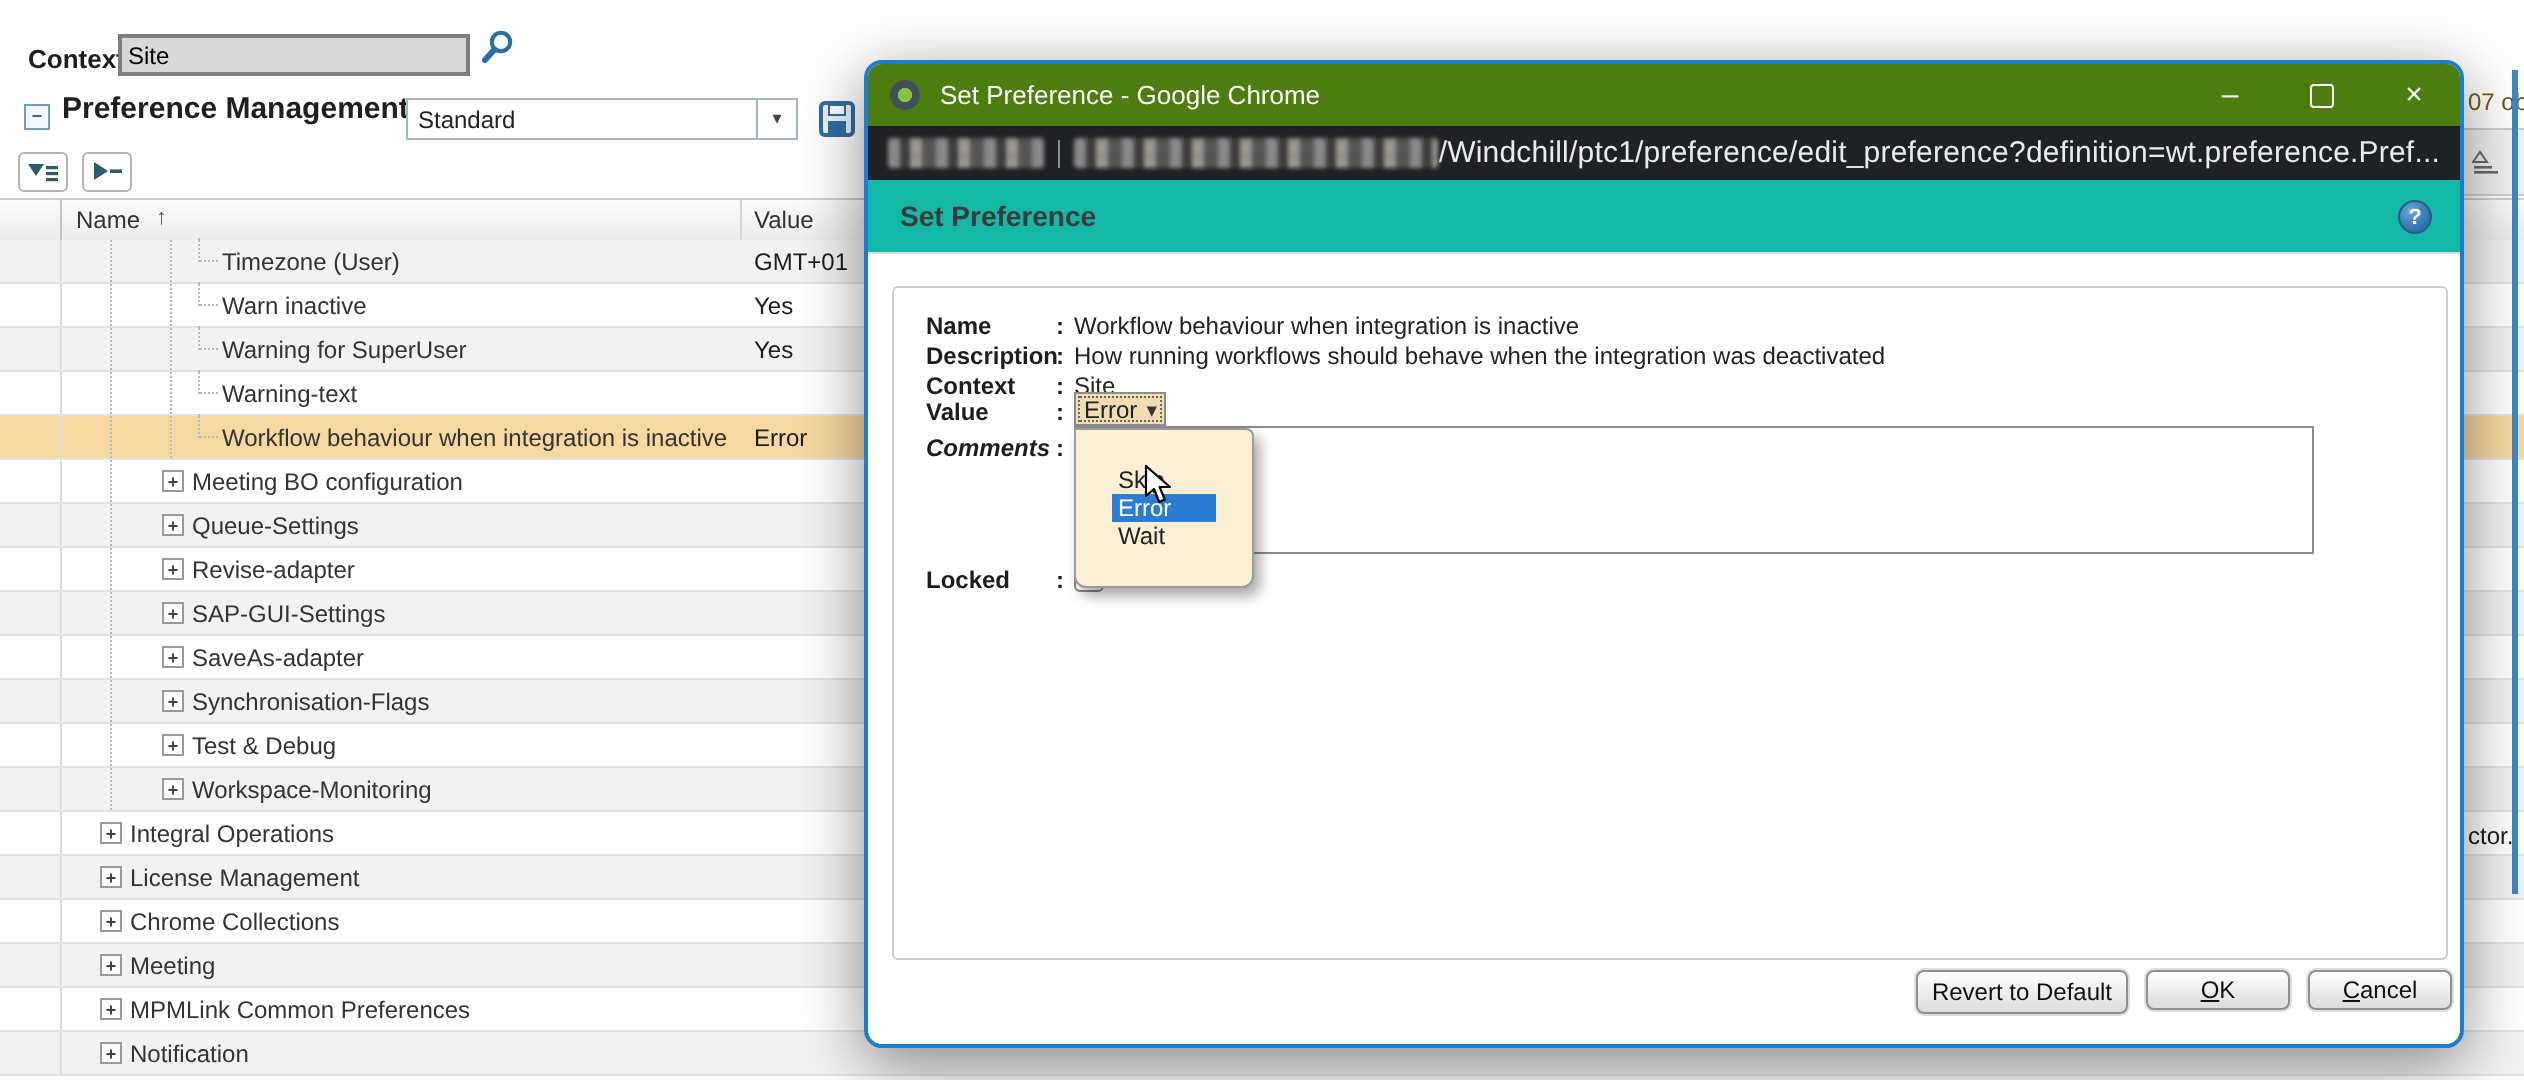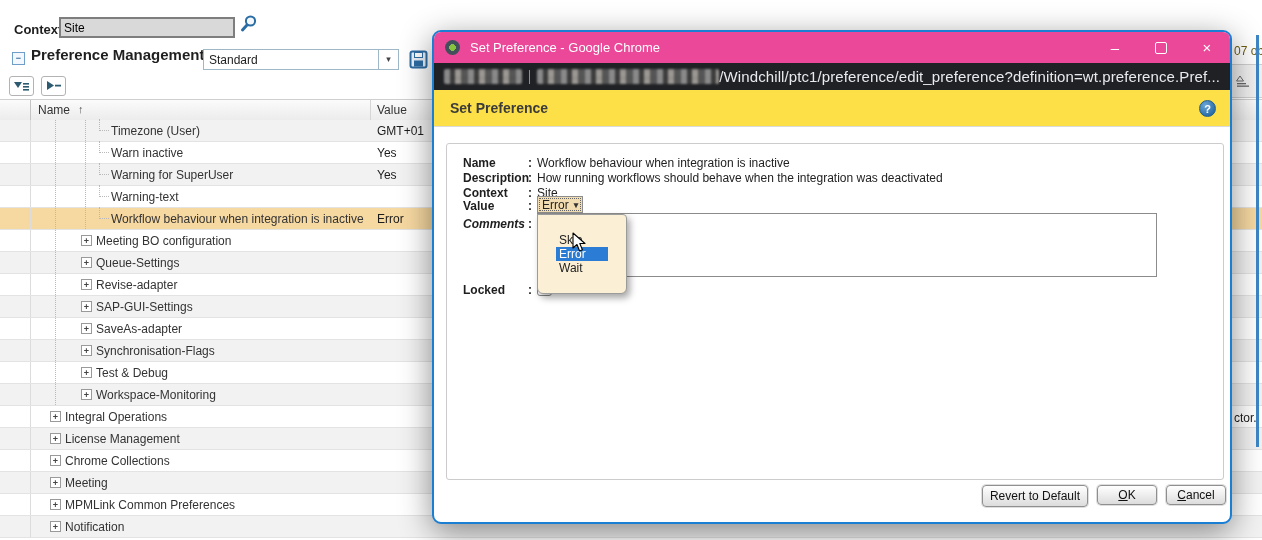--- a/index.html
+++ b/index.html
@@ -47,38 +47,38 @@
   
   .count-frag{position:absolute;left:1234px;top:44px;font-size:12px;color:#6d5c13;white-space:nowrap;}
   .frag-band{position:absolute;left:1232px;top:64px;width:30px;height:34px;background:#f1f1f1;
              border-top:1px solid #cfcfcf;border-bottom:1px solid #cfcfcf;box-sizing:border-box;}
   .value-frag{position:absolute;left:1234px;top:411px;font-size:12px;color:#1c1c1c;}
   .blue-edge{position:absolute;left:1256px;top:35px;width:3px;height:412px;background:#3d86c6;}
 
   
   .dialog{position:absolute;left:432px;top:30px;width:800px;height:494px;border-radius:9px;background:#fff;
           box-shadow:0 8px 32px rgba(0,0,0,.45);border:2px solid #1a7ed3;box-sizing:border-box;overflow:hidden;}
-  .titlebar{height:31px;background:#ec4899;display:flex;align-items:center;color:#fff;}
+  .titlebar{height:31px;background:#4d7c0f;display:flex;align-items:center;color:#fff;}
   .favicon{margin-left:11px;width:15px;height:15px;border-radius:50%;
            background:radial-gradient(circle at 50% 50%, #86c440 0 3.5px, #41505a 3.6px);}
   .title-text{margin-left:10px;font-size:13px;}
   .win-controls{margin-left:auto;display:flex;height:100%;}
   .win-btn{width:46px;height:100%;display:flex;align-items:center;justify-content:center;color:#fff;font-size:15px;}
   .max-glyph{width:10px;height:10px;border:1.5px solid #fff;border-radius:2px;display:block;}
   .urlbar{height:27px;background:#202124;display:flex;align-items:center;padding:0 10px;overflow:hidden;}
   .blurblock{height:15px;border-radius:2px;filter:blur(1px);
      background-color:#4a4a4a;
      background-image:repeating-linear-gradient(90deg, rgba(140,140,140,.95) 0 6px, rgba(60,60,60,.95) 6px 11px,
         rgba(165,160,155,.85) 11px 17px, rgba(85,85,85,.95) 17px 24px),
         repeating-linear-gradient(0deg, rgba(255,255,255,.18) 0 4px, rgba(0,0,0,.28) 4px 8px);}
   .b1{width:88px;}
   .b2{width:206px;}
   .url-div{width:1px;height:14px;background:#8b8f94;margin:0 7px;}
   .url-text{color:#e8eaed;font-size:15px;white-space:nowrap;letter-spacing:.1px;}
-  .dlg-head{height:36px;background:#fde047;border-bottom:1px solid #dadada;display:flex;align-items:center;justify-content:flex-end;}
+  .dlg-head{height:36px;background:#14b8a6;border-bottom:1px solid #dadada;display:flex;align-items:center;justify-content:flex-end;}
   .dlg-head-title{margin-left:16px;font-size:14px;font-weight:bold;color:#3b3b3b;}
   .help-icon{margin-left:auto;margin-right:14px;width:17px;height:17px;border-radius:50%;
              background:radial-gradient(circle at 35% 30%, #6aa6d8, #2b6ea8 72%);color:#fff;
              font:bold 11px/17px "Liberation Sans",sans-serif;text-align:center;border:1px solid #245d8d;
              box-sizing:border-box;}
   .content-box{position:absolute;left:12px;top:111px;width:776px;height:335px;border:1px solid #cccccc;
                border-radius:3px;background:#fff;}
   .flabel{position:absolute;left:16px;font-size:12px;font-weight:bold;color:#1e1e1e;white-space:nowrap;}
   .fcolon{position:absolute;left:81px;font-size:12px;font-weight:bold;color:#1e1e1e;}
   .fval{position:absolute;left:90px;font-size:12px;color:#222;white-space:nowrap;}
@@ -92,21 +92,21 @@
             border-radius:0 4px 6px 6px;box-shadow:3px 4px 7px rgba(0,0,0,.35);padding:18px;z-index:5;}
   .opt{font-size:12px;color:#222;padding:0 3px;height:14px;line-height:14px;}
   .opt-sel{background:#2a7cd4;color:#fff;}
   .cursor-svg{position:absolute;left:125px;top:88px;z-index:9;}
   .locked-box{position:absolute;left:90px;top:137px;width:13px;height:13px;border:1px solid #878787;
               border-radius:3px;background:#fff;}
   .btn-row{position:absolute;right:4px;bottom:15px;display:flex;gap:9px;}
   .dbtn{height:20px;border:1px solid #8f8f8f;border-radius:4px;
         background:linear-gradient(#ffffff,#ececec 55%,#dcdcdc);font-size:12px;color:#111;
         display:flex;align-items:center;justify-content:center;padding:0 7px;box-shadow:0 0 0 1px #dedede;}
-  .dbtn.wide{width:60px;box-sizing:border-box;}
+  .dbtn.wide{width:72px;box-sizing:border-box;}
   .ul{display:inline-block;}
   .ul::first-letter{text-decoration:underline;}
 </style>
 </head>
 <body>
 
 <span class="ctx-label">Context</span>
 <input class="ctx-input" value="Site" style="">
 <span class="mag">
   <svg width="20" height="20" viewBox="0 0 20 20">

